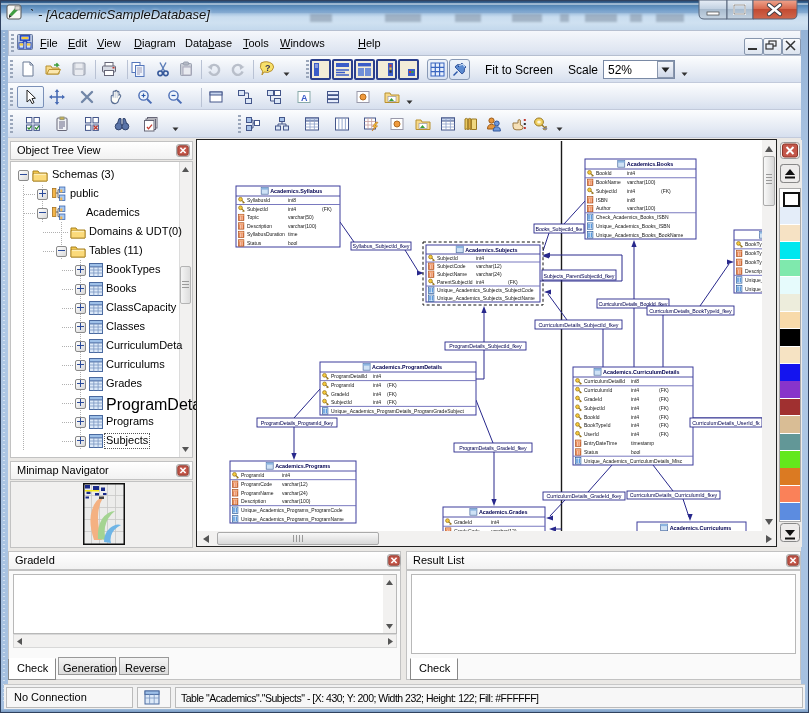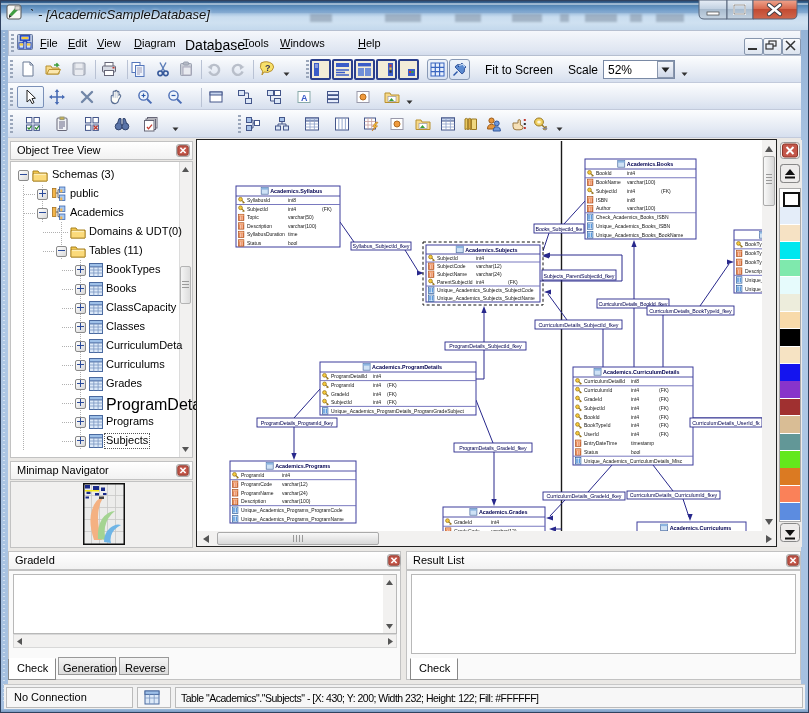--- a/index.html
+++ b/index.html
@@ -61,21 +61,21 @@
 <path d="M8 6.2 L5.5 9 M8 6.2 L10.5 9" stroke="#2244bb" stroke-width="1.6"></path>
 <rect x="2" y="8.8" width="4.8" height="5.4" fill="#cfe2f5" stroke="#2244bb" stroke-width="1"></rect>
 <rect x="2.6" y="9.4" width="3.6" height="2.2" fill="#f5c93c"></rect>
 <rect x="9.2" y="8.8" width="4.8" height="5.4" fill="#cfe2f5" stroke="#2244bb" stroke-width="1"></rect>
 <rect x="9.8" y="9.4" width="3.6" height="2.2" fill="#f5c93c"></rect>
 </svg>
 <div class="txt" style="left:40px;top:37px;font-size:11px;color:#000;"><span style="text-decoration:underline;">F</span>ile</div>
 <div class="txt" style="left:68px;top:37px;font-size:11px;color:#000;"><span style="text-decoration:underline;">E</span>dit</div>
 <div class="txt" style="left:97px;top:37px;font-size:11px;color:#000;"><span style="text-decoration:underline;">V</span>iew</div>
 <div class="txt" style="left:134px;top:37px;font-size:11px;color:#000;"><span style="text-decoration:underline;">D</span>iagram</div>
-<div class="txt" style="left:185px;top:37px;font-size:14px;color:#000;">Data<span style="text-decoration:underline;">b</span>ase</div>
+<div class="txt" style="left:185px;top:37px;font-size:11px;color:#000;">Data<span style="text-decoration:underline;">b</span>ase</div>
 <div class="txt" style="left:243px;top:37px;font-size:11px;color:#000;"><span style="text-decoration:underline;">T</span>ools</div>
 <div class="txt" style="left:280px;top:37px;font-size:11px;color:#000;"><span style="text-decoration:underline;">W</span>indows</div>
 <div class="txt" style="left:335px;top:37px;font-size:11px;color:#000;padding-left:23px;"><span style="text-decoration:underline;">H</span>elp</div>
 <div class="abs" style="left:744px;top:38px;width:17px;height:15px;background:linear-gradient(180deg,#fafbfd,#dde4ef);border:1px solid #8796ad;border-radius:2px;"></div>
 <div class="abs" style="left:763px;top:38px;width:17px;height:15px;background:linear-gradient(180deg,#fafbfd,#dde4ef);border:1px solid #8796ad;border-radius:2px;"></div>
 <div class="abs" style="left:782px;top:38px;width:17px;height:15px;background:linear-gradient(180deg,#fafbfd,#dde4ef);border:1px solid #8796ad;border-radius:2px;"></div>
 <div class="abs" style="left:748px;top:48px;width:9px;height:2px;background:#333;"></div>
 <svg class="abs" style="left:765px;top:40px" width="13" height="11" viewBox="0 0 13 11">
     <rect x="4" y="1" width="7" height="5" fill="none" stroke="#333" stroke-width="1.2"></rect>
     <rect x="1" y="4" width="7" height="5" fill="#e8edf5" stroke="#333" stroke-width="1.2"></rect>
@@ -416,21 +416,21 @@
 <div class="abs" style="left:37px;top:208px;width:11px;height:11px;background:linear-gradient(135deg,#fff,#d8d8d8);border:1px solid #8a8a8a;border-radius:2px;box-sizing:border-box;"></div>
 <div class="abs" style="left:39px;top:212px;width:7px;height:1.4px;background:#2a4a9a;"></div>
 <svg class="abs" style="left:51px;top:205px" width="16" height="16" viewBox="0 0 16 16">
 <rect x="1.5" y="2.5" width="3.4" height="9" fill="#f3b64c" stroke="#a8721e" stroke-width="0.8"></rect>
 <rect x="8.5" y="1" width="5.4" height="5.4" fill="#a9c8f0" stroke="#3a66b0" stroke-width="0.8"></rect>
 <rect x="8.5" y="9" width="5.4" height="5.4" fill="#a9c8f0" stroke="#3a66b0" stroke-width="0.8"></rect>
 <path d="M5 7 L7 7 L7 3.7 L8.5 3.7 M7 7 L7 11.7 L8.5 11.7" fill="none" stroke="#555" stroke-width="0.9"></path>
 <rect x="9.3" y="3.5" width="2" height="2.9" fill="#f3b64c"></rect>
 <rect x="9.3" y="11.5" width="2" height="2.9" fill="#f3b64c"></rect>
   </svg>
-<div class="txt" style="left:70px;top:206px;font-size:11px;color:#000;">Academics</div>
+<div class="txt" style="left:86px;top:206px;font-size:11px;color:#000;">Academics</div>
 <svg class="abs" style="left:70px;top:225px" width="16" height="14" viewBox="0 0 16 14">
 <path d="M1 3 L6 3 L7.4 5 L15 5 L15 13 L1 13 Z" fill="#f3c64c" stroke="#a8821e"></path>
 <path d="M1 5.6 L15 5.6 L15 13 L1 13 Z" fill="#fbda7a" stroke="#a8821e" stroke-width="0.8"></path>
 <path d="M2 6.4 L14 6.4" stroke="#fdeeb8" stroke-width="1.4"></path>
   </svg>
 <div class="txt" style="left:89px;top:225px;font-size:11px;color:#000;">Domains &amp; UDT(0)</div>
 <div class="abs" style="left:56px;top:246px;width:11px;height:11px;background:linear-gradient(135deg,#fff,#d8d8d8);border:1px solid #8a8a8a;border-radius:2px;box-sizing:border-box;"></div>
 <div class="abs" style="left:58px;top:250px;width:7px;height:1.4px;background:#2a4a9a;"></div>
 <svg class="abs" style="left:70px;top:244px" width="16" height="14" viewBox="0 0 16 14">
 <path d="M1 3 L6 3 L7.4 5 L15 5 L15 13 L1 13 Z" fill="#f3c64c" stroke="#a8821e"></path>

